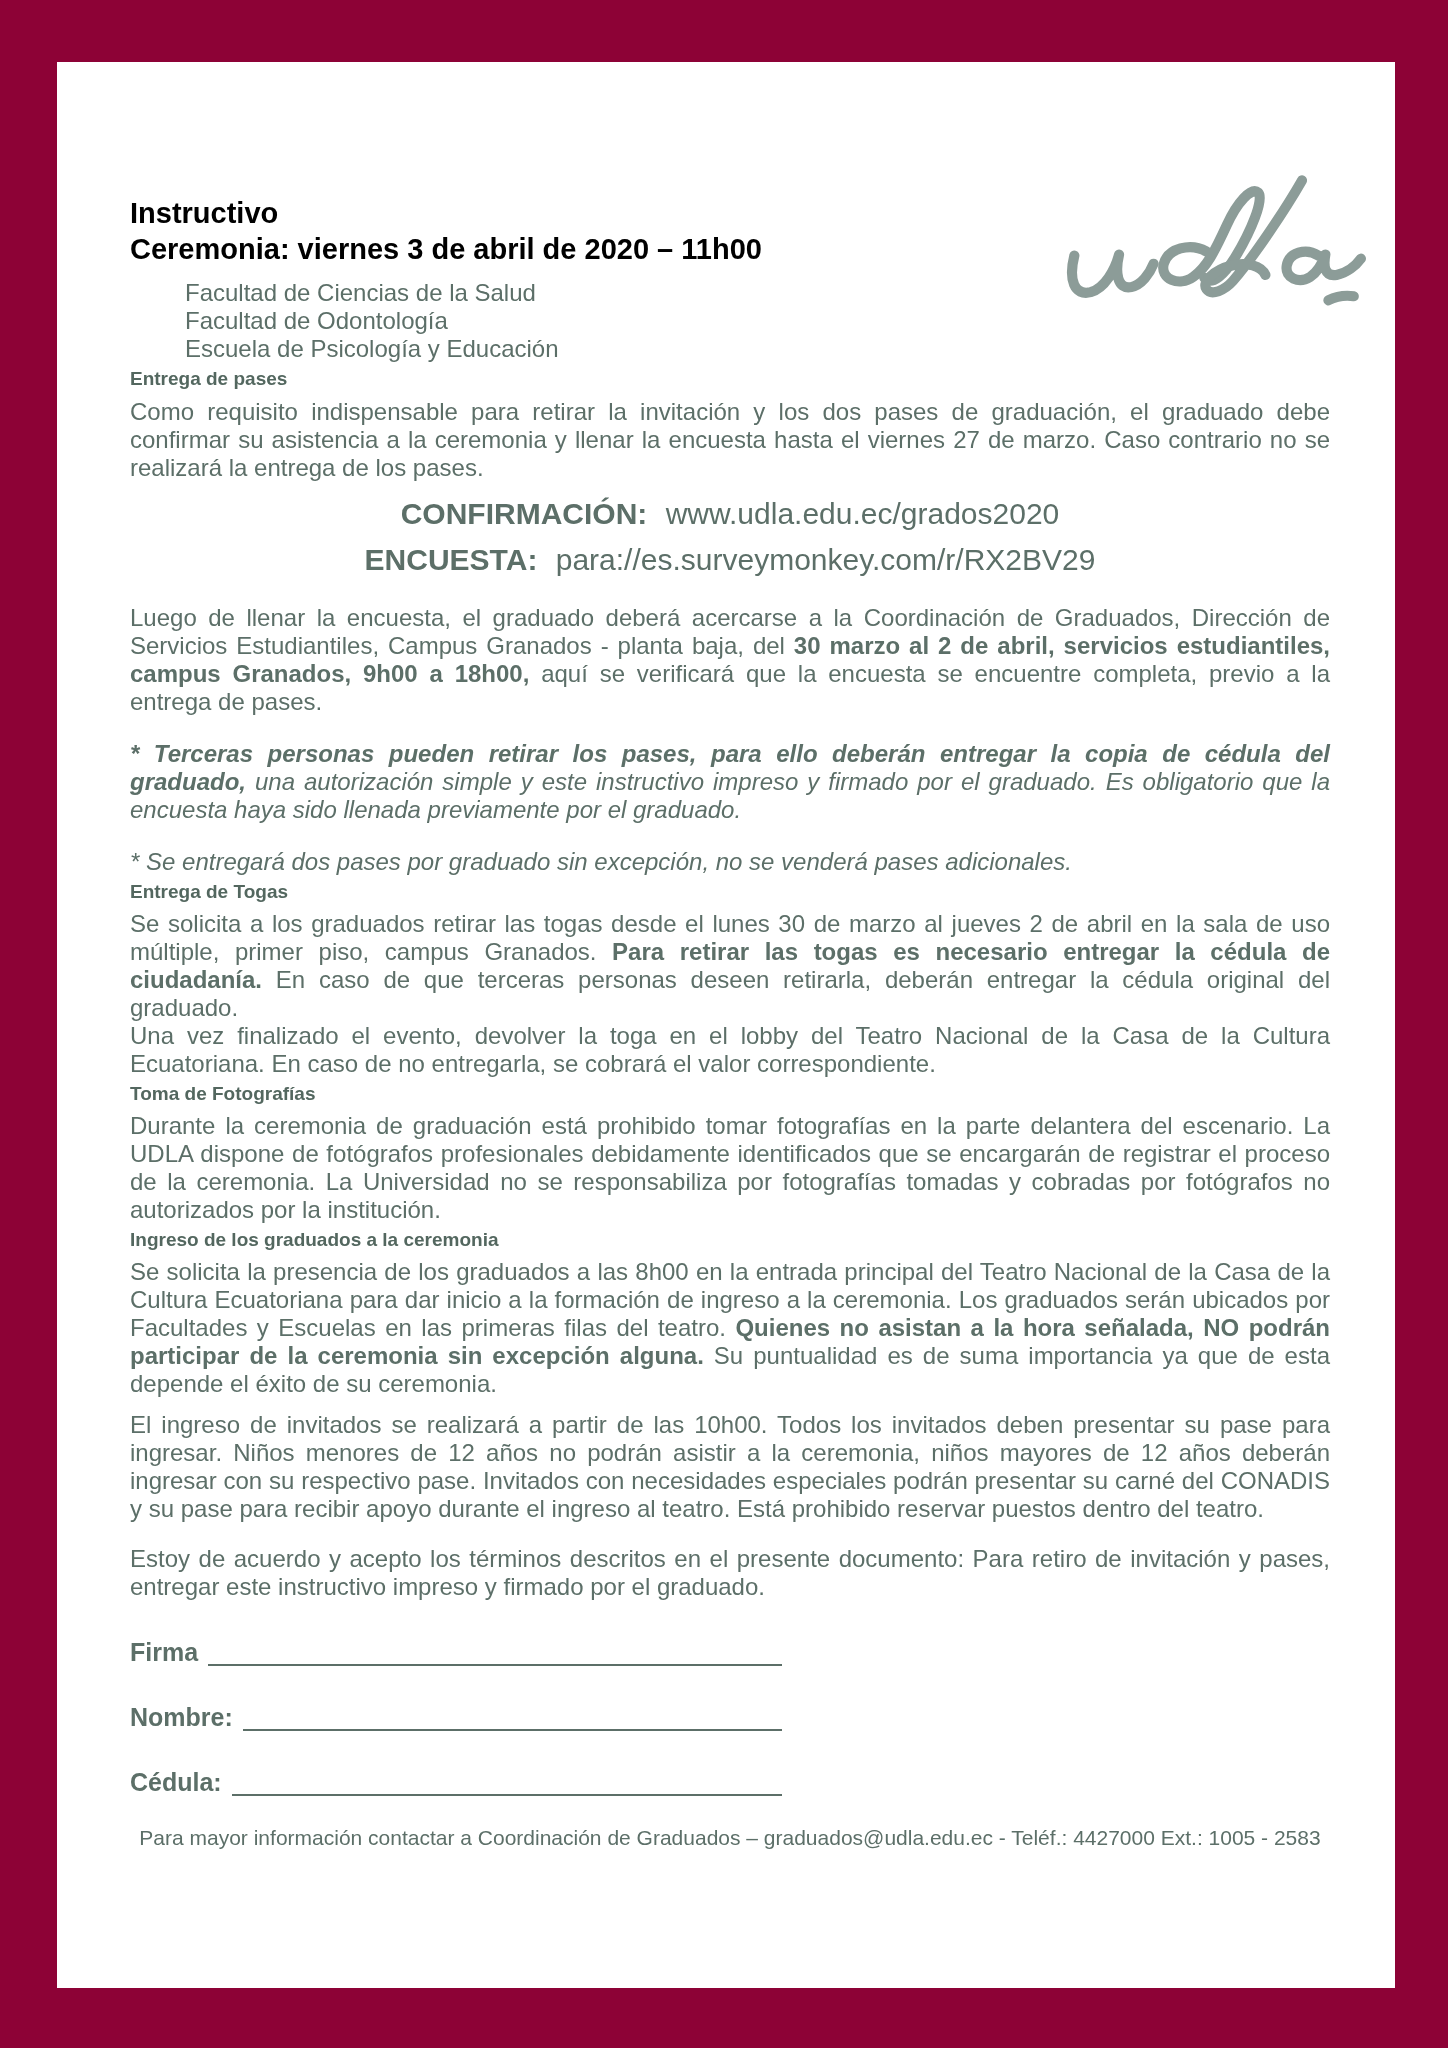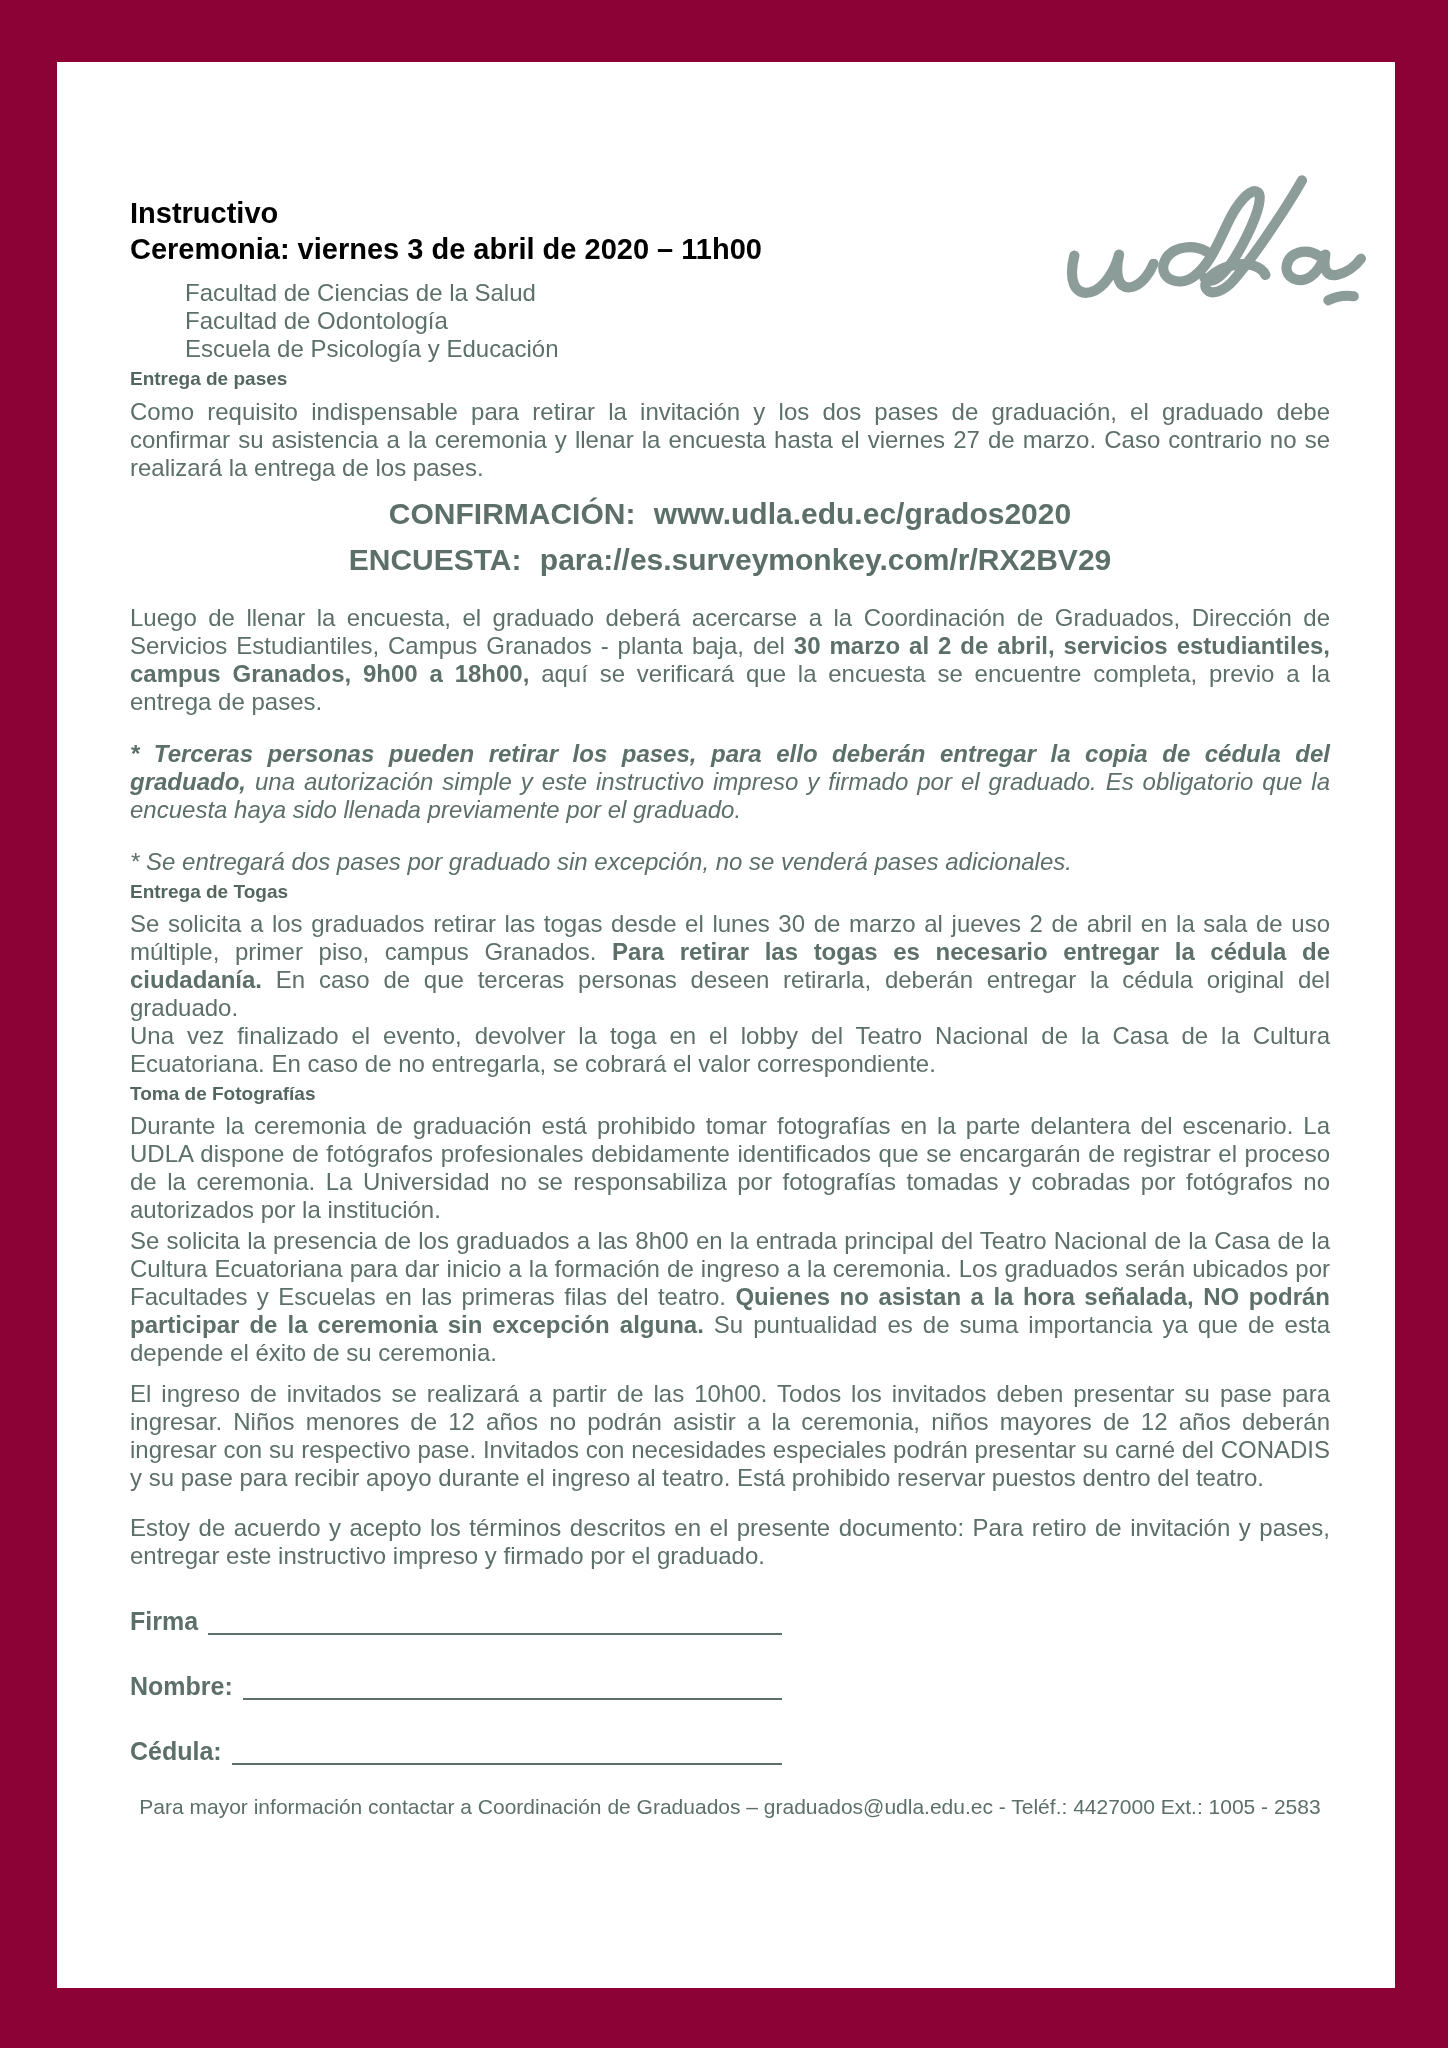--- a/index.html
+++ b/index.html
@@ -41,21 +41,21 @@
   .mt4{margin-top:4px;}
   .mt13{margin-top:13px;}
   .mt22{margin-top:22px;}
   .mt24{margin-top:24px;}
   .center-line{
     text-align:center;font-size:30px;line-height:40px;
   }
   .center-line.conf{margin-top:12px;}
   .center-line.enc{margin-top:6px;}
   .center-line .lbl{font-weight:bold;}
-  .center-line .url{margin-left:10px;font-weight:bold;}
+  .center-line .url{margin-left:10px;}
   .italic{font-style:italic;}
   .b{font-weight:bold;}
   .signature{margin-top:19px;width:652px;}
   .sig-row{
     display:flex;align-items:flex-end;
     height:28px;font-weight:bold;font-size:25px;margin-top:37px;
   }
   .sig-line{
     flex:1;margin-left:10px;
     border-bottom:2px solid #5C6F68;
@@ -115,20 +115,21 @@
       <p class="mt24 italic"><span class="b">* Terceras personas pueden retirar los pases, para ello deberán entregar la copia de cédula del graduado, </span><span>una autorización simple y este instructivo impreso y firmado por el graduado. Es obligatorio que la encuesta haya sido llenada previamente por el graduado.</span></p>
 
       <p class="mt24 italic"><span>* Se entregará dos pases por graduado sin excepción, no se venderá pases adicionales.</span></p>
 
       <h2 class="section-heading h-togas">Entrega de Togas</h2>
       <p class="mt3"><span>Se solicita a los graduados retirar las togas desde el lunes 30 de marzo al jueves 2 de abril en la sala de uso múltiple, primer piso, campus Granados. </span><span class="b">Para retirar las togas es necesario entregar la cédula de ciudadanía.</span><span> En caso de que terceras personas deseen retirarla, deberán entregar la cédula original del graduado.</span><br><span>Una vez finalizado el evento, devolver la toga en el lobby del Teatro Nacional de la Casa de la Cultura Ecuatoriana. En caso de no entregarla, se cobrará el valor correspondiente.</span></p>
 
       <h2 class="section-heading h-fotos">Toma de Fotografías</h2>
       <p class="mt3"><span>Durante la ceremonia de graduación está prohibido tomar fotografías en la parte delantera del escenario. La UDLA dispone de fotógrafos profesionales debidamente identificados que se encargarán de registrar el proceso de la ceremonia. La Universidad no se responsabiliza por fotografías tomadas y cobradas por fotógrafos no autorizados por la institución.</span></p>
 
+      <h2 class="section-heading h-ingreso">Ingreso de los graduados a la ceremonia</h2>
       <p class="mt3"><span>Se solicita la presencia de los graduados a las 8h00 en la entrada principal del Teatro Nacional de la Casa de la Cultura Ecuatoriana para dar inicio a la formación de ingreso a la ceremonia. Los graduados serán ubicados por Facultades y Escuelas en las primeras filas del teatro. </span><span class="b">Quienes no asistan a la hora señalada, NO podrán participar de la ceremonia sin excepción alguna.</span><span> Su puntualidad es de suma importancia ya que de esta depende el éxito de su ceremonia.</span></p>
       <p class="mt13"><span>El ingreso de invitados se realizará a partir de las 10h00.  Todos los invitados deben presentar su pase para ingresar. Niños menores de 12 años no podrán asistir a la ceremonia, niños mayores de 12 años deberán ingresar con su respectivo pase. Invitados con necesidades especiales podrán presentar su carné del CONADIS y su pase para recibir apoyo durante el ingreso al teatro. Está prohibido reservar puestos dentro del teatro.</span></p>
       <p class="mt22"><span>Estoy de acuerdo y acepto los términos descritos en el presente documento: Para retiro de invitación y pases, entregar este instructivo impreso y firmado por el graduado.</span></p>
 
       <div class="signature">
         <div class="sig-row">
           <span>Firma</span>
           <span class="sig-line"></span>
         </div>
         <div class="sig-row">

